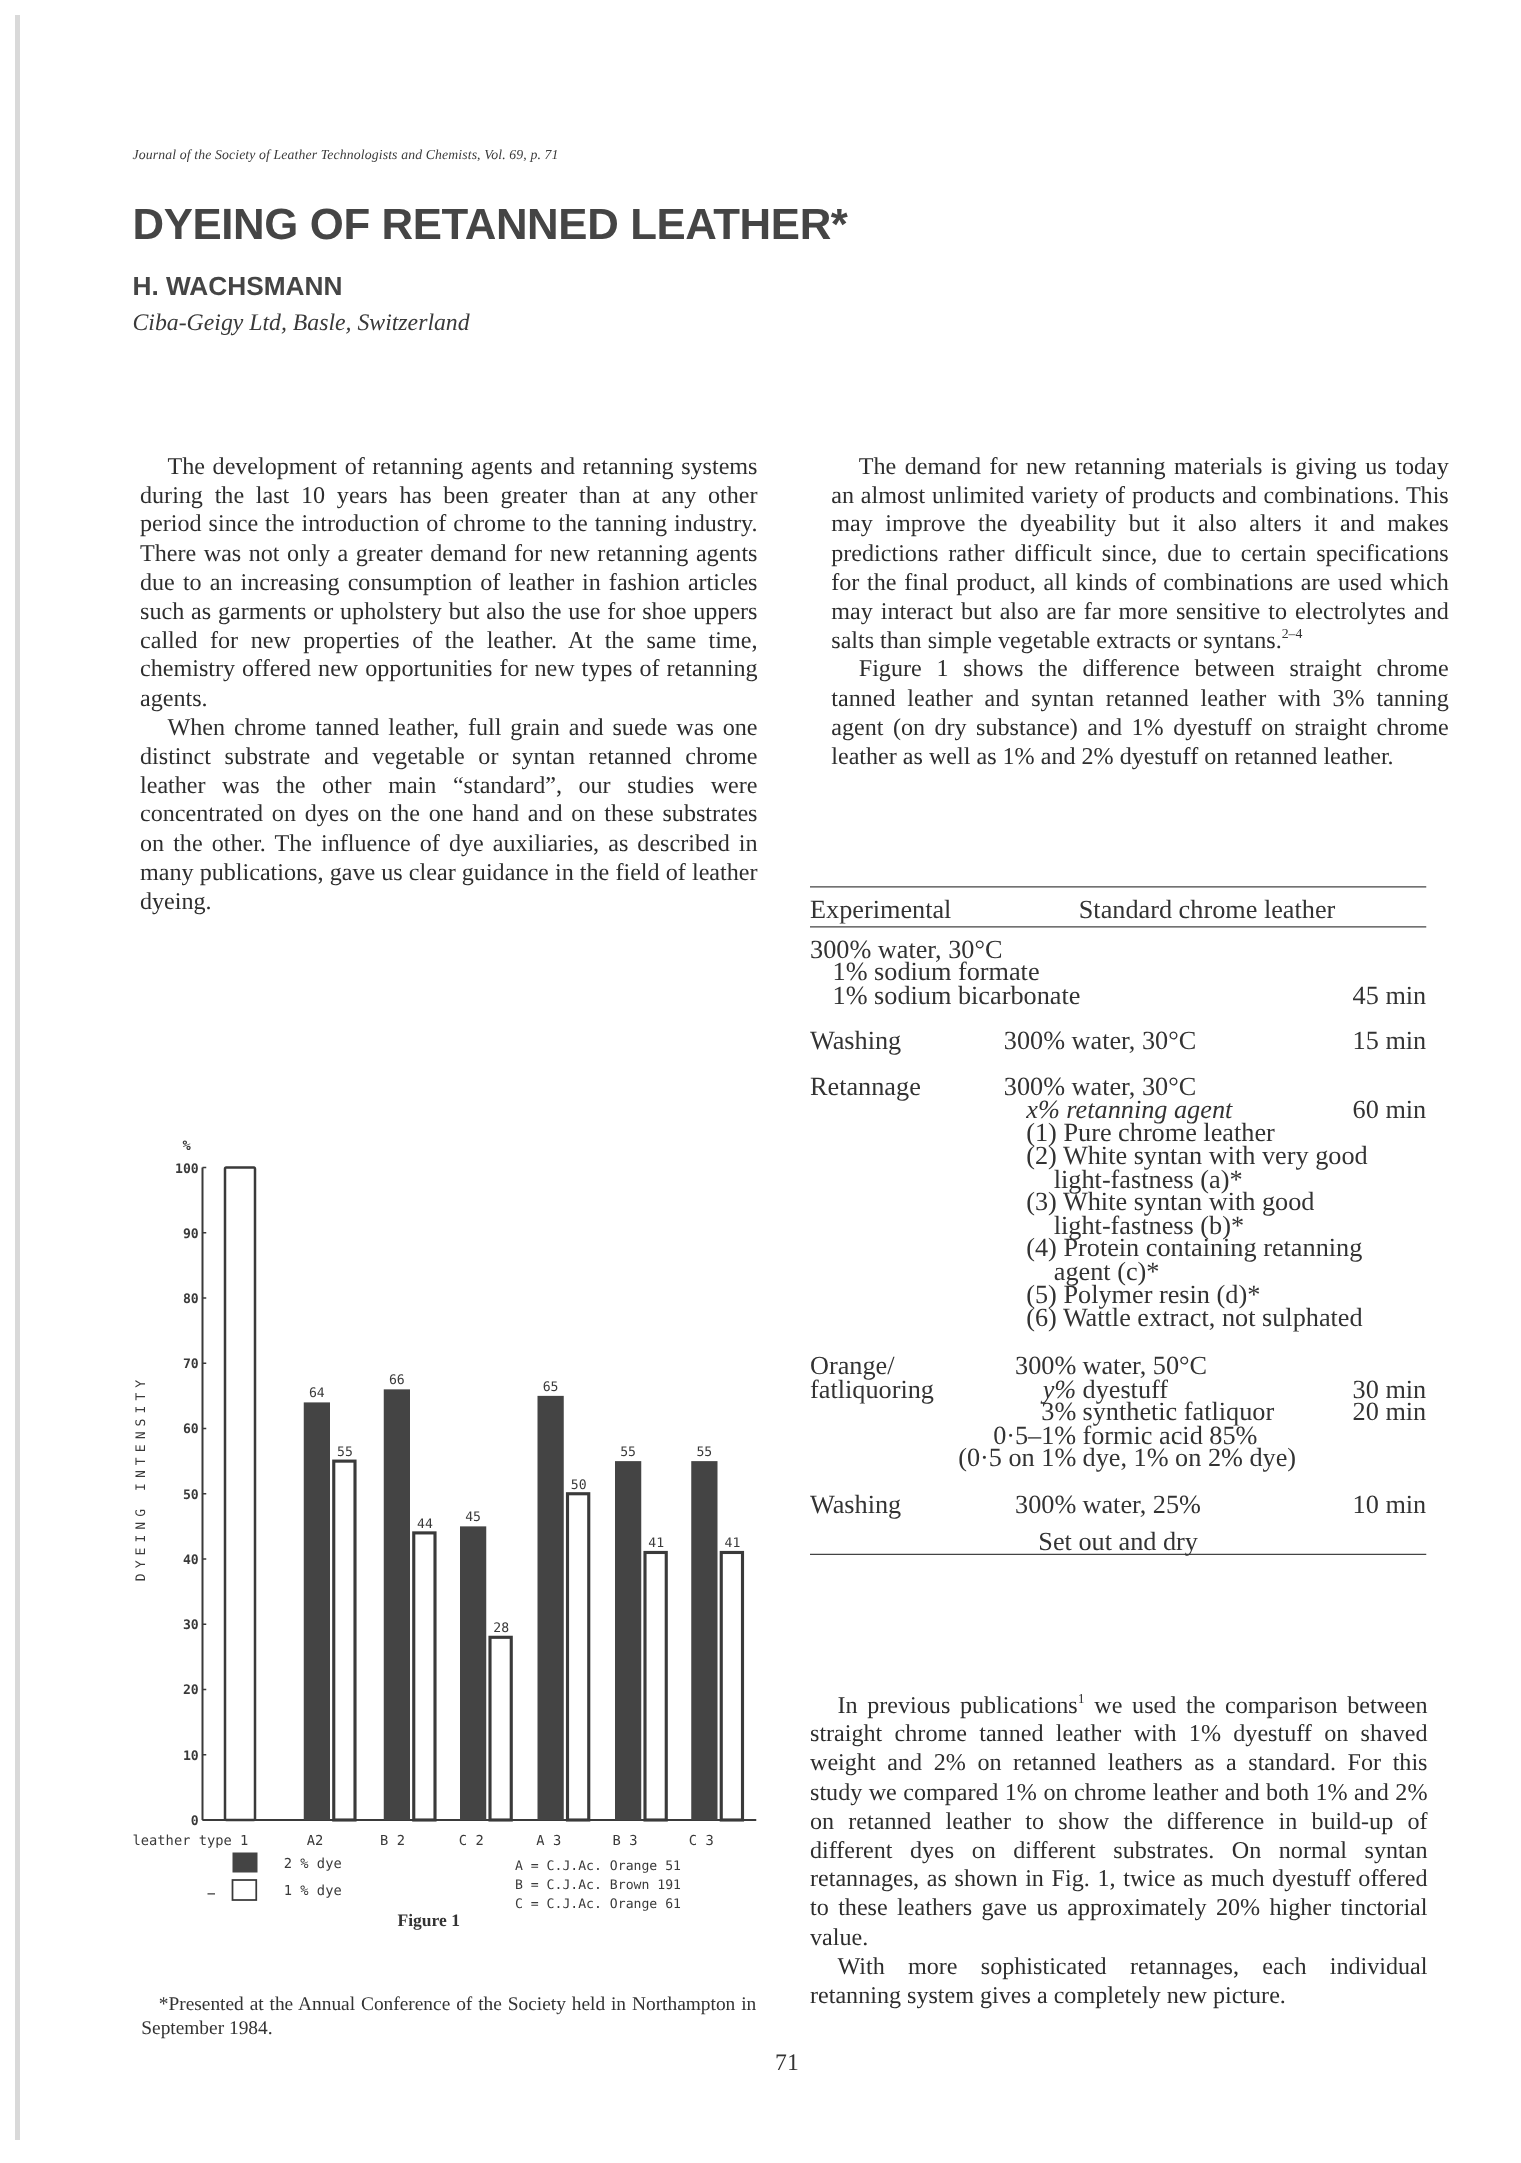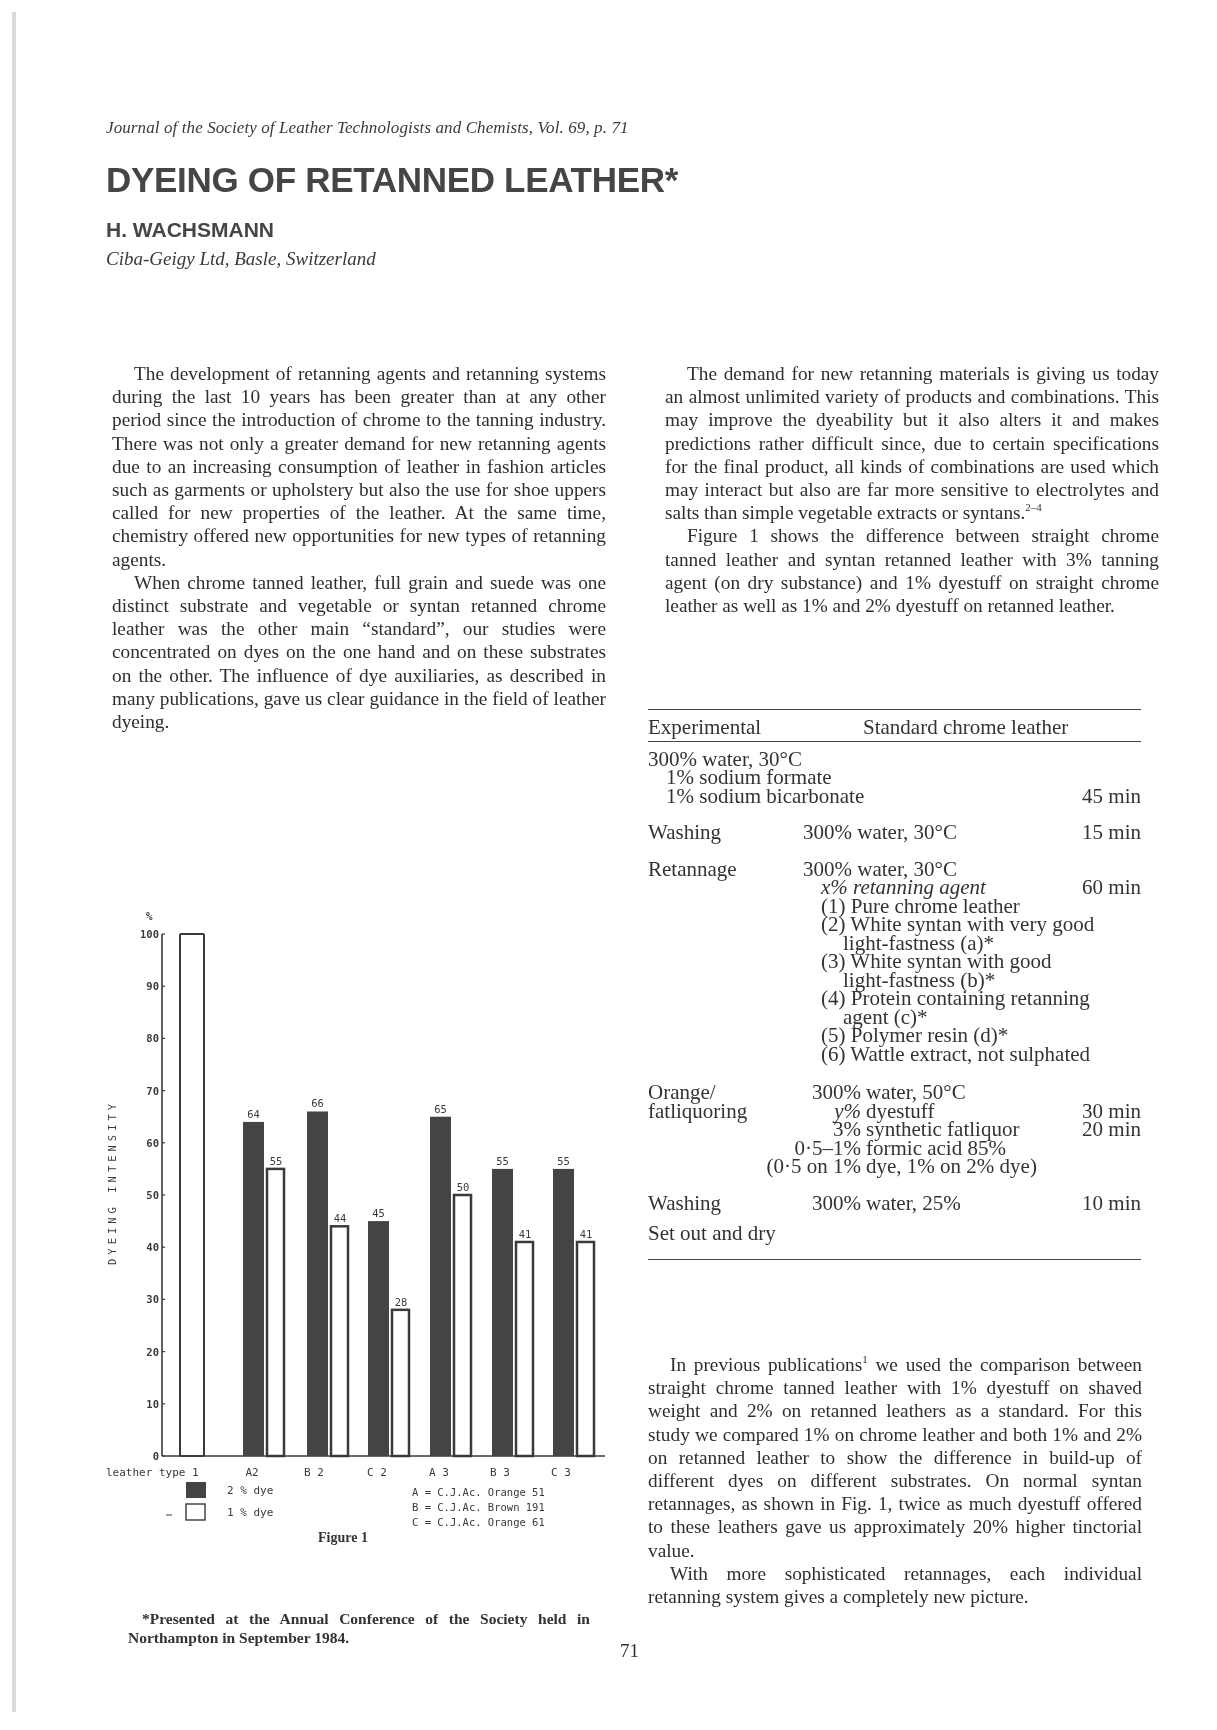--- a/index.html
+++ b/index.html
@@ -2,21 +2,21 @@
 <html><head>
 <meta charset="utf-8">
 <style>
   html, body { margin: 0; padding: 0; }
   body {
     width: 1217px; height: 1730px; position: relative; overflow: hidden;
     background: #ffffff; color: #2f2f2f;
     font-family: "Liberation Serif", "DejaVu Serif", serif;
   }
   .edge-rule { position: absolute; left: 12px; top: 12px; width: 4px; height: 1700px; background: #d9d9d9; }
-  .running-head { position: absolute; left: 106px; top: 118px; font-style: italic; font-size: 17px; color: #3a3a3a; letter-spacing: 0.1px; }
+  .running-head { position: absolute; left: 106px; top: 118px; font-style: italic; font-size: 11px; color: #3a3a3a; letter-spacing: 0.1px; }
   .title { position: absolute; left: 106px; top: 160px; font-family: "Liberation Sans", "DejaVu Sans", sans-serif; font-weight: bold; font-size: 35px; color: #454545; letter-spacing: -0.3px; }
   .author { position: absolute; left: 106px; top: 218px; font-family: "Liberation Sans", "DejaVu Sans", sans-serif; font-weight: bold; font-size: 21px; color: #454545; }
   .affil { position: absolute; left: 106px; top: 248px; font-style: italic; font-size: 19px; color: #3a3a3a; }
 
   .col { position: absolute; font-size: 19.3px; line-height: 23.2px; text-align: justify; color: #2e2e2e; }
   .col p { margin: 0; text-indent: 22px; }
   .col-left { left: 112px; top: 362px; width: 494px; }
   .col-right-top { left: 648px; top: 362px; width: 494px; margin-left: 17px; }
   .col-right-bottom { left: 648px; top: 1353px; width: 494px; }
   sup { font-size: 11px; line-height: 0; vertical-align: 8px; }
@@ -28,31 +28,31 @@
   .tbl .hdr .c1 { width: 155px; }
   .tbl .hdr .c2 { flex: 1; padding-left: 60px; }
   .tbl .row { display: flex; margin-top: 6px; }
   .tbl .row .c1 { width: 155px; flex-shrink: 0; }
   .tbl .row .c2 { flex: 1; }
   .tbl .line { display: flex; }
   .tbl .line .t { flex: 1; }
   .tbl .line .m { width: 70px; text-align: right; }
   .tbl .ind1 { padding-left: 18px; }
   .tbl .hang2 { padding-left: 40px; }
-  .tbl .final { display: flex; margin-top: 12px; padding-bottom: 16px; border-bottom: 1.5px solid #444; }
+  .tbl .final { display: flex; margin-top: 12px; padding-bottom: 0; border-bottom: 1.5px solid #444; justify-content: center; }
   .tbl .foot { margin-top: 3px; text-indent: 12px; }
   .tbl .dye .n { display: inline-block; width: 118px; text-align: right; padding-right: 5px; }
   .tbl .gap { height: 12px; }
 
   
   .chart { position: absolute; left: 90px; top: 890px; width: 520px; height: 640px; font-family: "DejaVu Sans Mono", "Liberation Mono", monospace; color: #333; }
   .chart svg { position: absolute; left: 0; top: 0; }
   .caption { position: absolute; left: 318px; top: 1530px; font-weight: bold; font-size: 14px; color: #333; }
   .footnote { position: absolute; left: 112px; top: 1594px; width: 494px; font-size: 15.5px; line-height: 18.5px; text-align: justify; color: #333; }
-  .footnote p { margin: 16px; text-indent: 14px; font-weight: bold; }
+  .footnote p { margin: 1px; text-indent: 14px; }
   .page-num { position: absolute; left: 620px; top: 1640px; font-size: 19px; color: #333; }
 </style>
 </head>
 <body>
 
 <div class="edge-rule"></div>
 
 <div class="running-head">Journal of the Society of Leather Technologists and Chemists, Vol. 69, p. 71</div>
 <div class="title">DYEING OF RETANNED LEATHER*</div>
 <div class="author">H. WACHSMANN</div>

